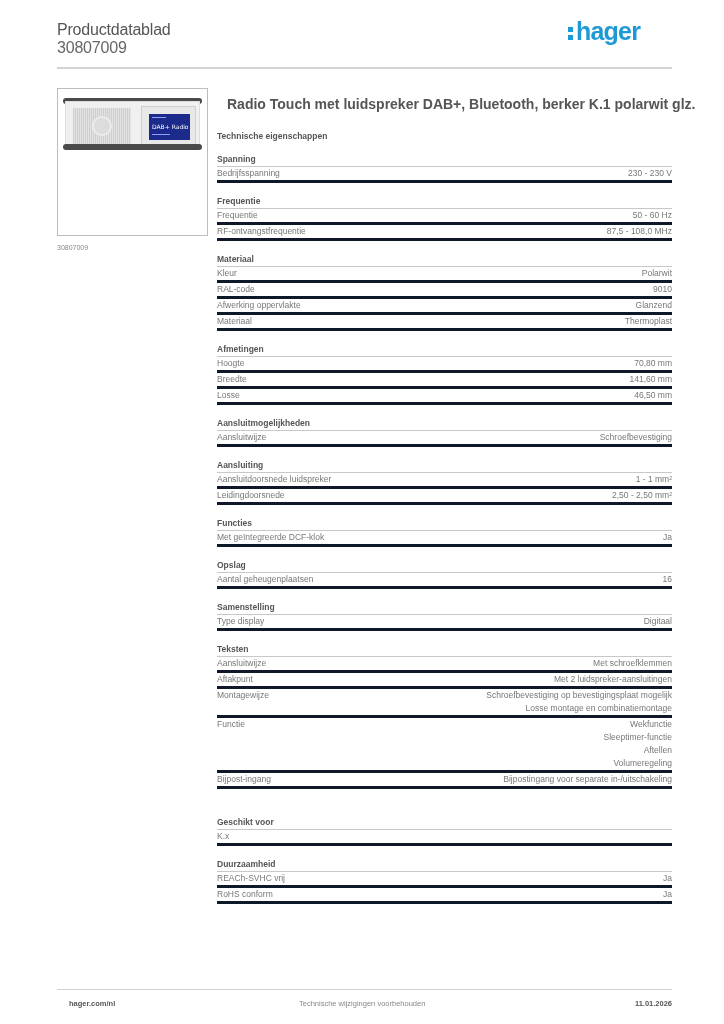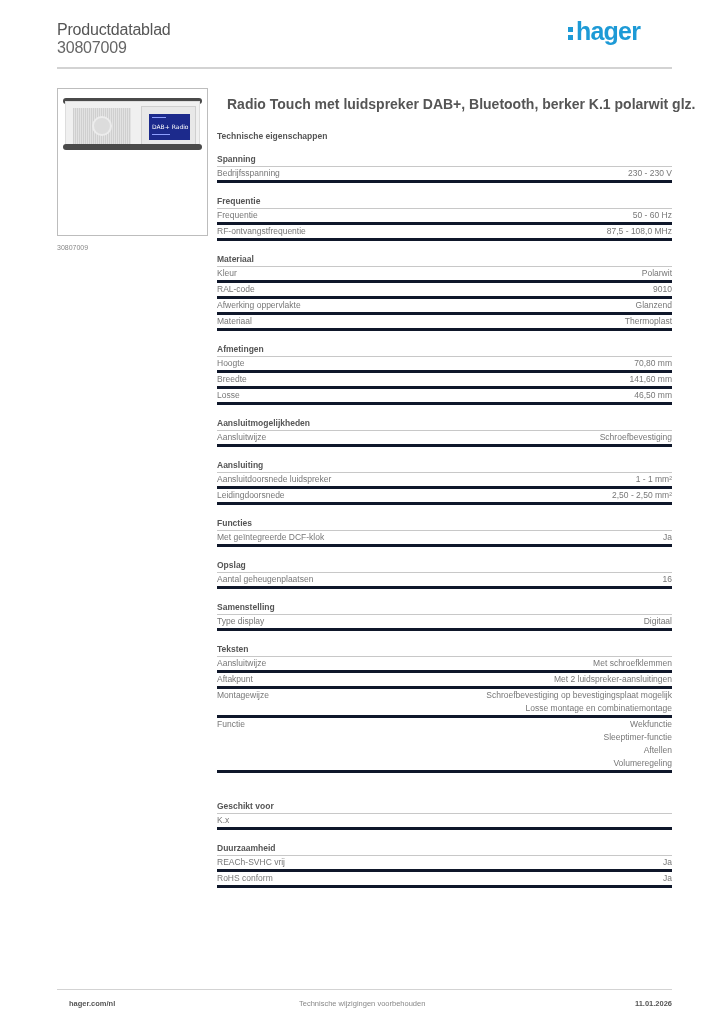--- a/index.html
+++ b/index.html
@@ -189,20 +189,24 @@
         <span class="value">Schroefbevestiging op bevestigingsplaat mogelijk
 Losse montage en combinatiemontage</span>
       </div>
       <div class="row">
         <span class="label">Functie</span>
         <span class="value">Wekfunctie
 Sleeptimer-functie
 Aftellen
 Volumeregeling</span>
       </div>
+      <div class="row">
+        <span class="label">Bijpost-ingang</span>
+        <span class="value">Bijpostingang voor separate in-/uitschakeling</span>
+      </div>
     </div>
     <div class="section">
       <div class="section-head">Geschikt voor</div>
       <div class="row">
         <span class="label">K.x</span>
         <span class="value"></span>
       </div>
     </div>
     <div class="section">
       <div class="section-head">Duurzaamheid</div>

